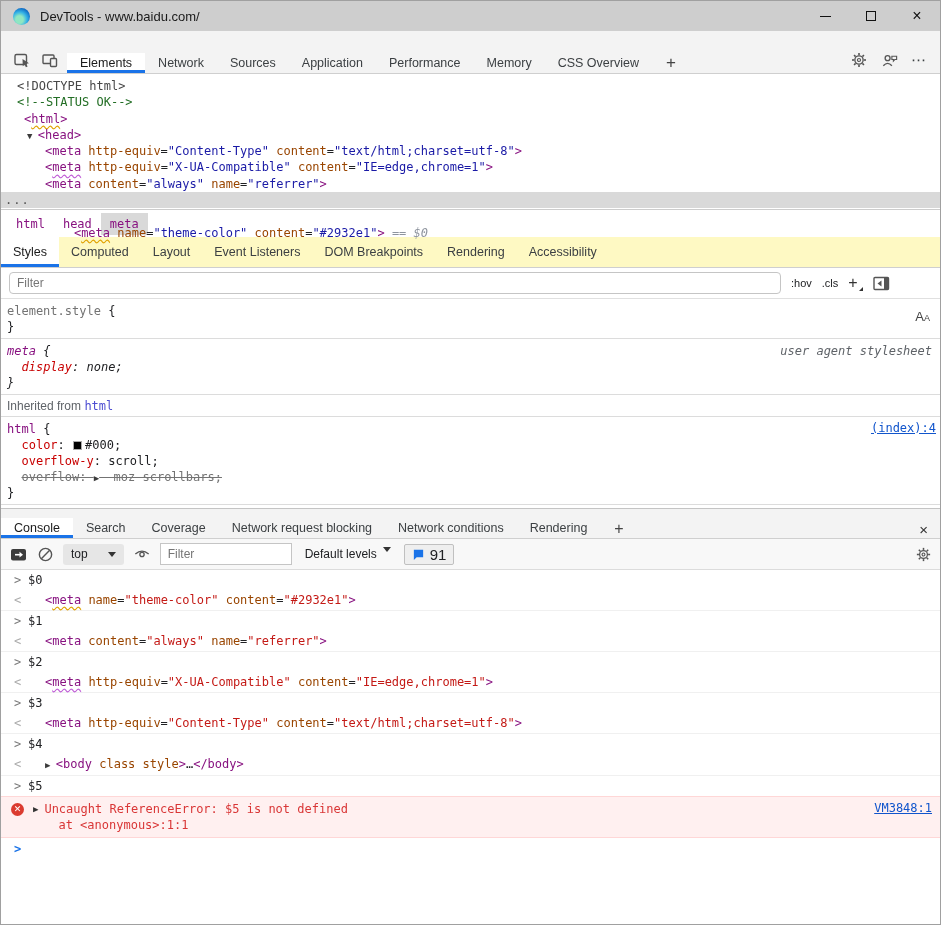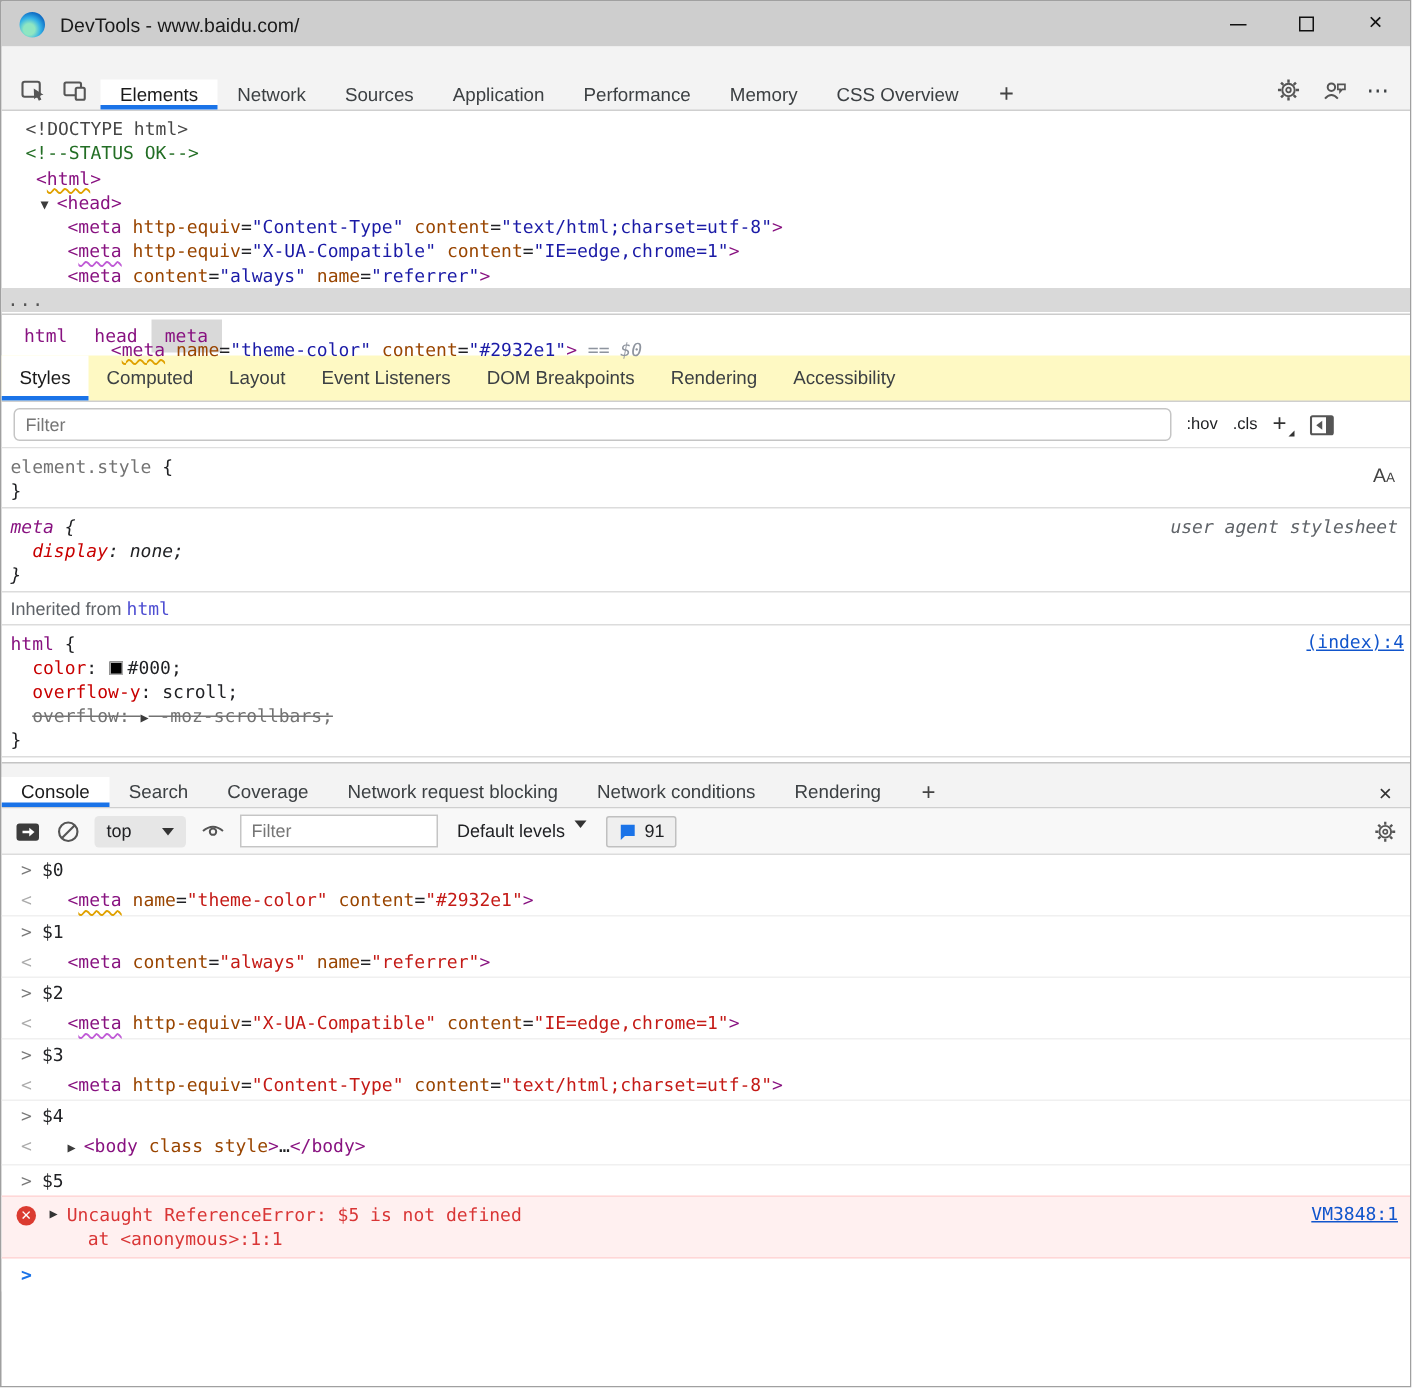--- a/index.html
+++ b/index.html
@@ -90,21 +90,21 @@
   .ctabs { height:31px; background:#f3f3f3; border-top:1px solid #c4c4c4; border-bottom:1px solid #cfcfcf; display:flex; align-items:flex-end; }
   .ctabs .tab-plus { font-size:16px; }
   .ctab-close { margin-left:auto; display:flex; align-items:center; padding:0 12px; font-size:15px; color:#333; }
 
   .ctoolbar { height:31px; background:#f8f8f8; border-bottom:1px solid #dcdcdc; display:flex; align-items:center; padding:0 8px; gap:9px; }
   .drop { background:#e6e6e6; border-radius:3px; height:21px; display:flex; align-items:center; padding:0 8px; gap:20px; font-size:12px; color:#202124; }
   .caret { width:0; height:0; border-left:4px solid transparent; border-right:4px solid transparent; border-top:5px solid #333; }
   .cfilter { width:132px; height:22px; border:1px solid #c5c5c5; background:#fff; font-size:12px; padding:0 7px; color:#202124; outline:none; font-family:"Liberation Sans", sans-serif; }
   .cfilter::placeholder { color:#767676; }
   .levels { display:flex; gap:6px; font-size:12px; color:#202124; padding:0 4px; }
-  .badge { display:flex; align-items:center; gap:5px; background:#efefef; border:1px solid #c0c0c0; border-radius:2px; height:21px; padding:0 7px; font-size:12px; color:#202124; }
+  .badge { display:flex; align-items:center; gap:5px; background:#efefef; border:1px solid #c0c0c0; border-radius:2px; height:21px; padding:0 7px; font-size:15px; color:#202124; }
   .ct-right { margin-left:auto; }
 
   
   .cmsgs { background:#fff; font-family:"DejaVu Sans Mono", monospace; font-size:12px; }
   .crow { position:relative; display:flex; align-items:flex-start; padding-left:13px; }
   .crow-in { height:20px; line-height:20px; }
   .crow-out { min-height:21px; line-height:20px; border-bottom:1px solid #f0f0f0; }
   .chev { width:14px; flex:none; }
   .chev-in { color:#7a7a7a; }
   .chev-out { color:#ababab; }

